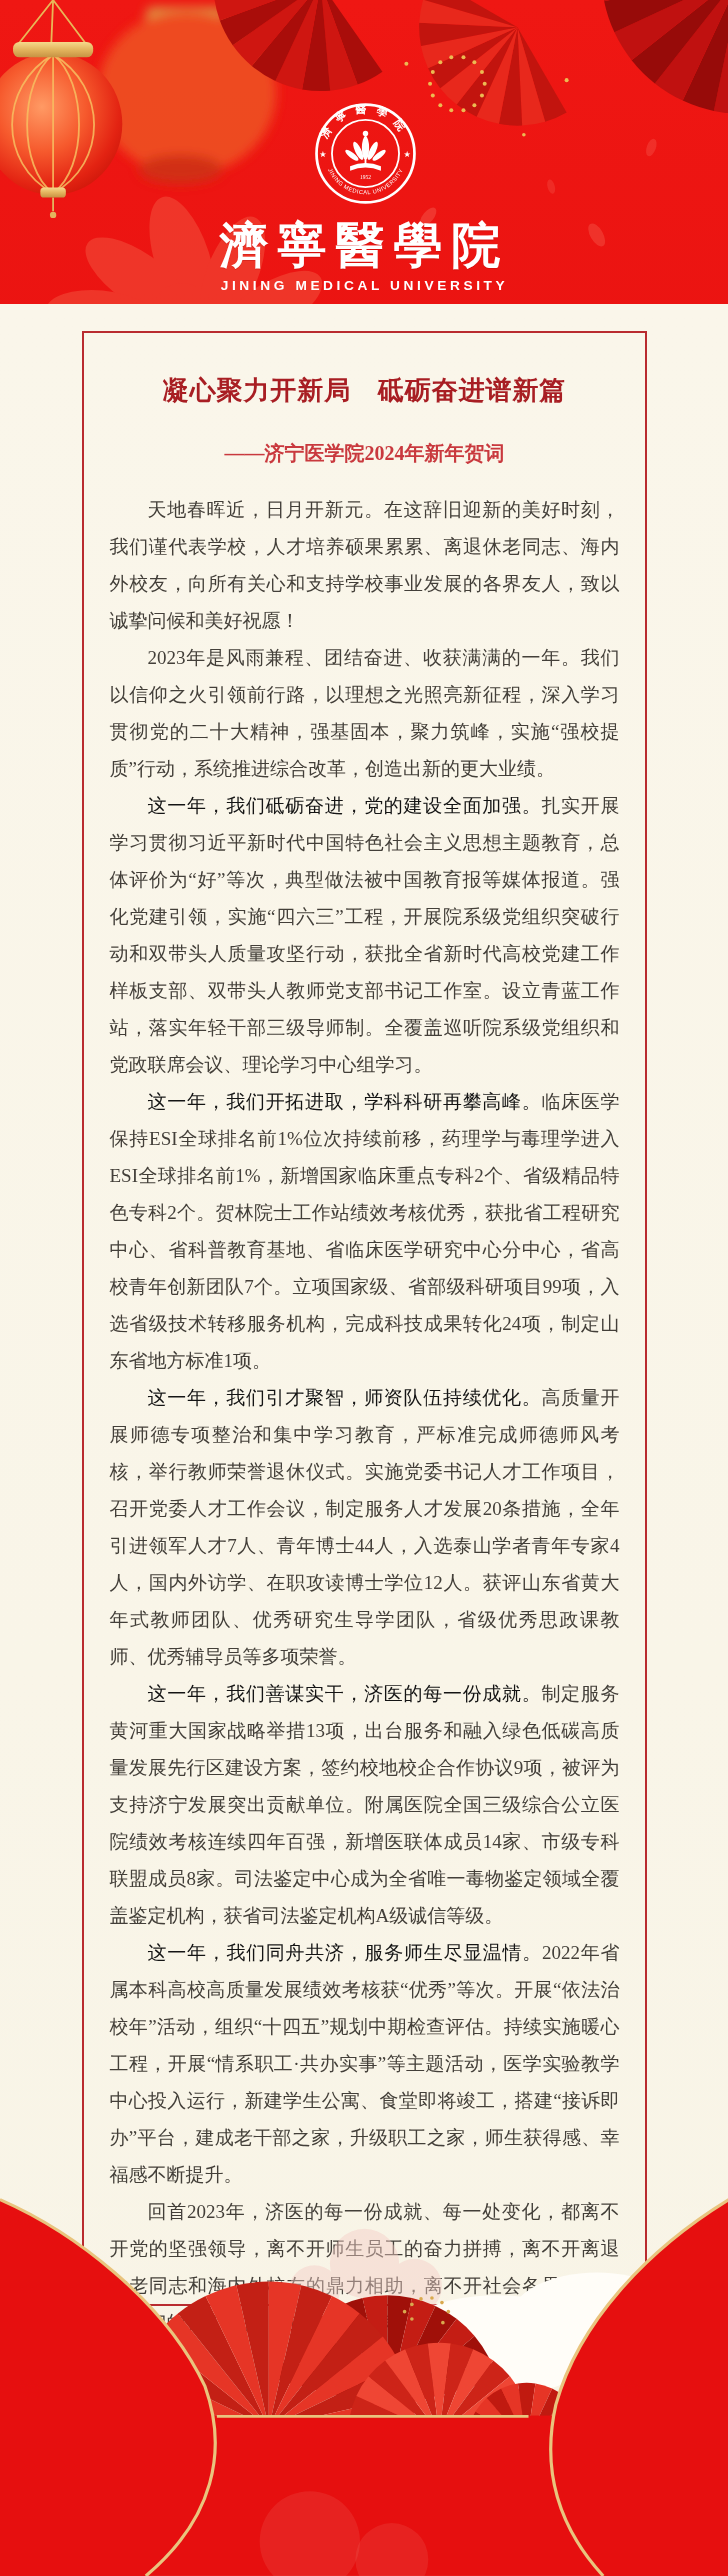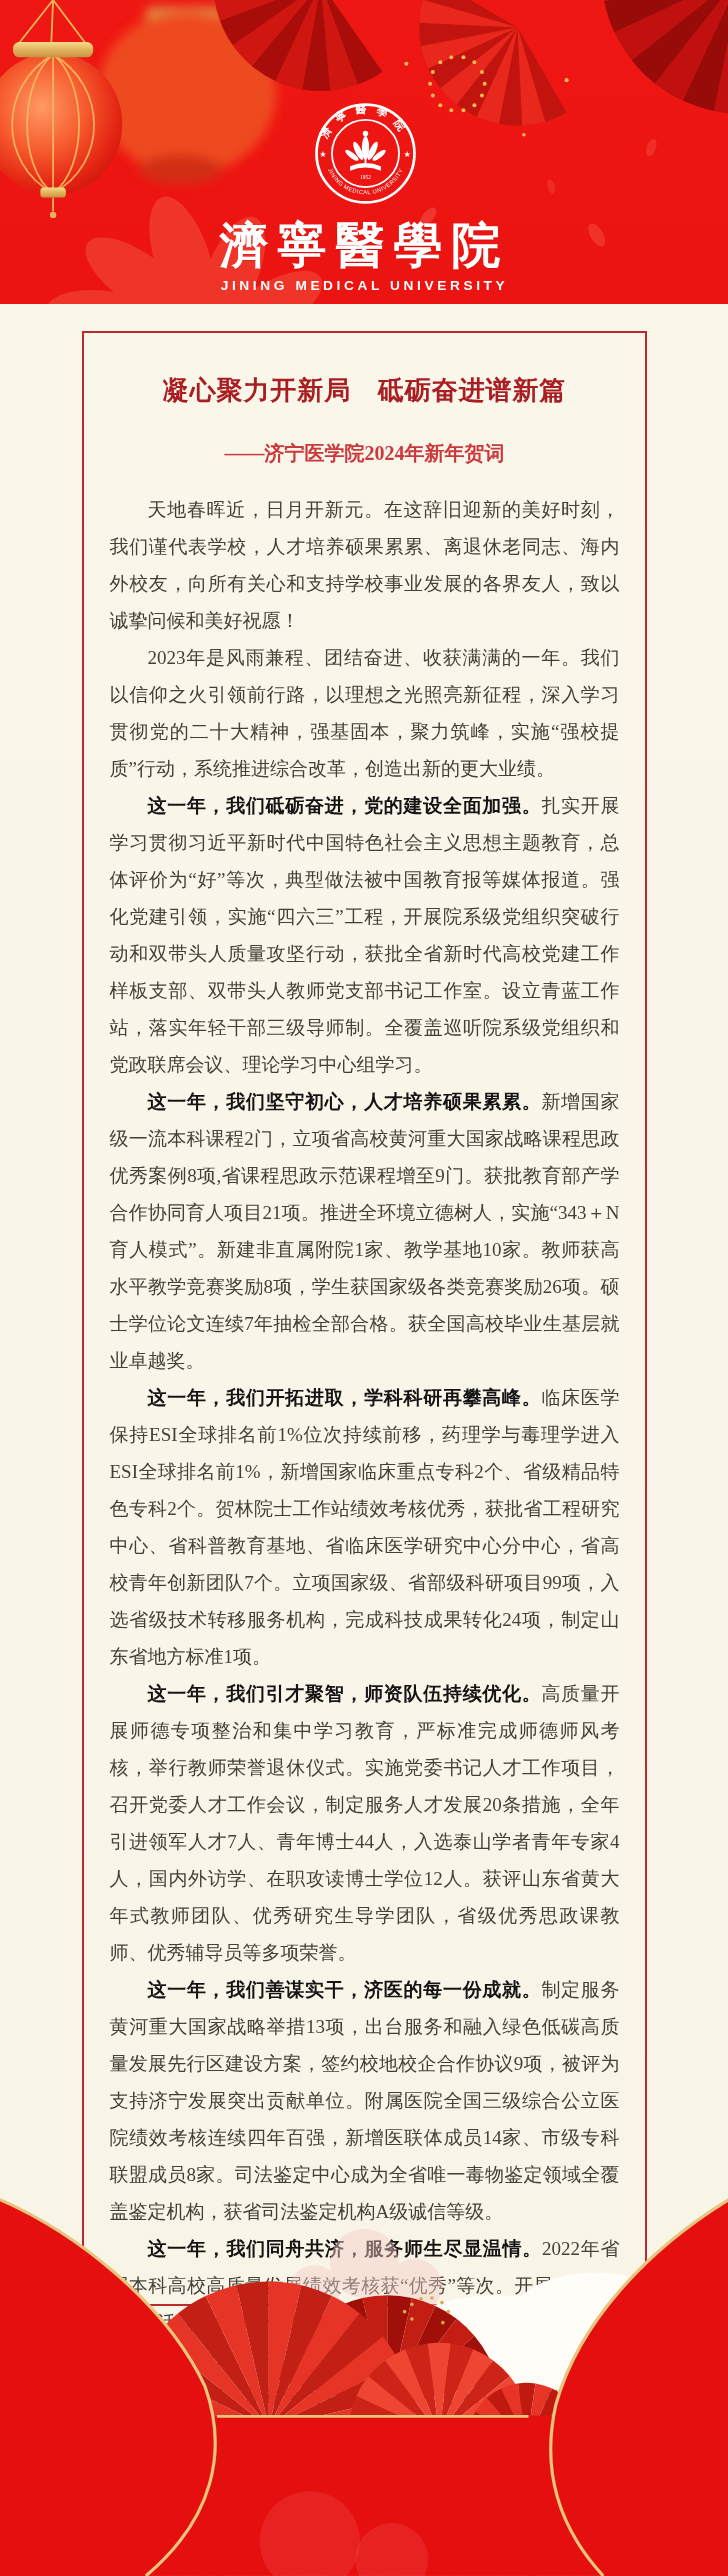--- a/index.html
+++ b/index.html
@@ -16,21 +16,21 @@
              font-family:"Liberation Sans","DejaVu Sans",sans-serif;}
   .card{position:absolute;left:0;top:304px;width:729px;height:2272px;z-index:2;
         background:linear-gradient(180deg,#faf6ea 0%,#f9f5e8 60%,#f8f4e6 100%);}
   .letter-box{position:absolute;left:82px;top:331px;width:565px;height:1975px;z-index:3;
               border:2.7px solid #b92b2f;box-sizing:border-box;padding:0 25.5px;}
   .title{margin-top:36px;text-align:center;font-size:26px;font-weight:bold;color:#a81e23;
          letter-spacing:0.9px;line-height:44px;}
   .subtitle{margin-top:27px;text-align:center;font-size:20px;font-weight:600;color:#c9393e;line-height:27px;}
   .body{margin-top:24px;font-size:19px;line-height:37px;color:#433f39;text-align:justify;}
   .body p{margin:0;text-indent:2em;}
-  .lead{font-weight:700;color:#141414;}
+  .lead{font-weight:400;color:#141414;}
   .bottom-decor{position:absolute;left:0;top:2113px;z-index:4;pointer-events:none;}
 </style>
 </head>
 <body>
 
 <div class="page">
 
   <svg class="top-decor" width="729" height="346" viewBox="0 0 800 380">
     <defs>
       <radialGradient id="lanG" cx="42%" cy="38%" r="70%">
@@ -183,21 +183,20 @@
 
   <div class="card"></div>
 
   <div class="letter-box">
     <div class="title">凝心聚力开新局　砥砺奋进谱新篇</div>
     <div class="subtitle">——济宁医学院2024年新年贺词</div>
     <div class="body">
         <p><span>天地春晖近，日月开新元。在这辞旧迎新的美好时刻，我们谨代表学校，人才培养硕果累累、离退休老同志、海内外校友，向所有关心和支持学校事业发展的各界友人，致以诚挚问候和美好祝愿！</span></p>
         <p><span>2023年是风雨兼程、团结奋进、收获满满的一年。我们以信仰之火引领前行路，以理想之光照亮新征程，深入学习贯彻党的二十大精神，强基固本，聚力筑峰，实施“强校提质”行动，系统推进综合改革，创造出新的更大业绩。</span></p>
         <p><b class="lead">这一年，我们砥砺奋进，党的建设全面加强。</b><span>扎实开展学习贯彻习近平新时代中国特色社会主义思想主题教育，总体评价为“好”等次，典型做法被中国教育报等媒体报道。强化党建引领，实施“四六三”工程，开展院系级党组织突破行动和双带头人质量攻坚行动，获批全省新时代高校党建工作样板支部、双带头人教师党支部书记工作室。设立青蓝工作站，落实年轻干部三级导师制。全覆盖巡听院系级党组织和党政联席会议、理论学习中心组学习。</span></p>
-        <p><b class="lead">这一年，我们坚守初心，人才培养硕果累累。</b><span>新增国家级一流本科课程2门，立项省高校黄河重大国家战略课程思政优秀案例8项,省课程思政示范课程增至9门。获批教育部产学合作协同育人项目21项。推进全环境立德树人，实施“343＋N育人模式”。新建非直属附院1家、教学基地10家。教师获高水平教学竞赛奖励8项，学生获国家级各类竞赛奖励26项。硕士学位论文连续7年抽检全部合格。获全国高校毕业生基层就业卓越奖。</span></p>
         <p><b class="lead">这一年，我们开拓进取，学科科研再攀高峰。</b><span>临床医学保持ESI全球排名前1%位次持续前移，药理学与毒理学进入ESI全球排名前1%，新增国家临床重点专科2个、省级精品特色专科2个。贺林院士工作站绩效考核优秀，获批省工程研究中心、省科普教育基地、省临床医学研究中心分中心，省高校青年创新团队7个。立项国家级、省部级科研项目99项，入选省级技术转移服务机构，完成科技成果转化24项，制定山东省地方标准1项。</span></p>
         <p><b class="lead">这一年，我们引才聚智，师资队伍持续优化。</b><span>高质量开展师德专项整治和集中学习教育，严标准完成师德师风考核，举行教师荣誉退休仪式。实施党委书记人才工作项目，召开党委人才工作会议，制定服务人才发展20条措施，全年引进领军人才7人、青年博士44人，入选泰山学者青年专家4人，国内外访学、在职攻读博士学位12人。获评山东省黄大年式教师团队、优秀研究生导学团队，省级优秀思政课教师、优秀辅导员等多项荣誉。</span></p>
         <p><b class="lead">这一年，我们善谋实干，济医的每一份成就。</b><span>制定服务黄河重大国家战略举措13项，出台服务和融入绿色低碳高质量发展先行区建设方案，签约校地校企合作协议9项，被评为支持济宁发展突出贡献单位。附属医院全国三级综合公立医院绩效考核连续四年百强，新增医联体成员14家、市级专科联盟成员8家。司法鉴定中心成为全省唯一毒物鉴定领域全覆盖鉴定机构，获省司法鉴定机构A级诚信等级。</span></p>
         <p><b class="lead">这一年，我们同舟共济，服务师生尽显温情。</b><span>2022年省属本科高校高质量发展绩效考核获“优秀”等次。开展“依法治校年”活动，组织“十四五”规划中期检查评估。持续实施暖心工程，开展“情系职工·共办实事”等主题活动，医学实验教学中心投入运行，新建学生公寓、食堂即将竣工，搭建“接诉即办”平台，建成老干部之家，升级职工之家，师生获得感、幸福感不断提升。</span></p>
         <p><span>回首2023年，济医的每一份成就、每一处变化，都离不开党的坚强领导，离不开师生员工的奋力拼搏，离不开离退休老同志和海内外校友的鼎力相助，离不开社会各界人士和朋友们的关心支持，在此向大家表示衷心感谢！</span></p>
       </div>
 
   </div>
 
   <svg class="bottom-decor" width="729" height="463" viewBox="0 0 800 508">

